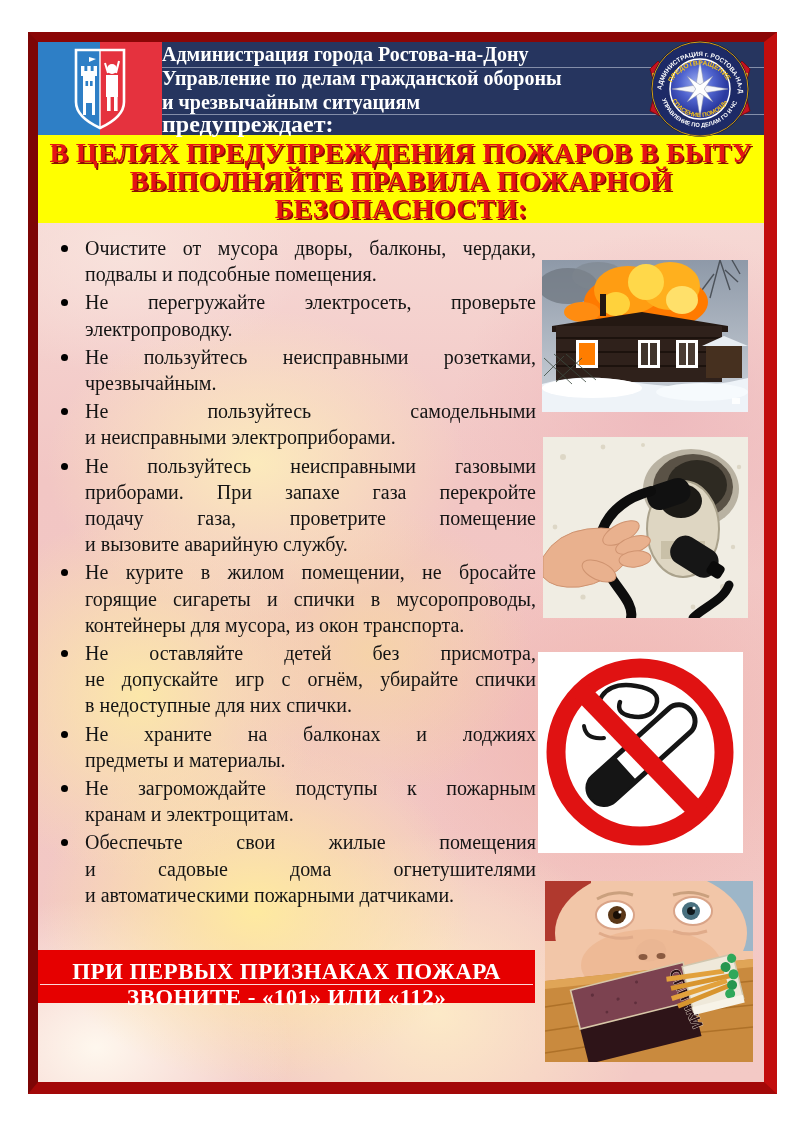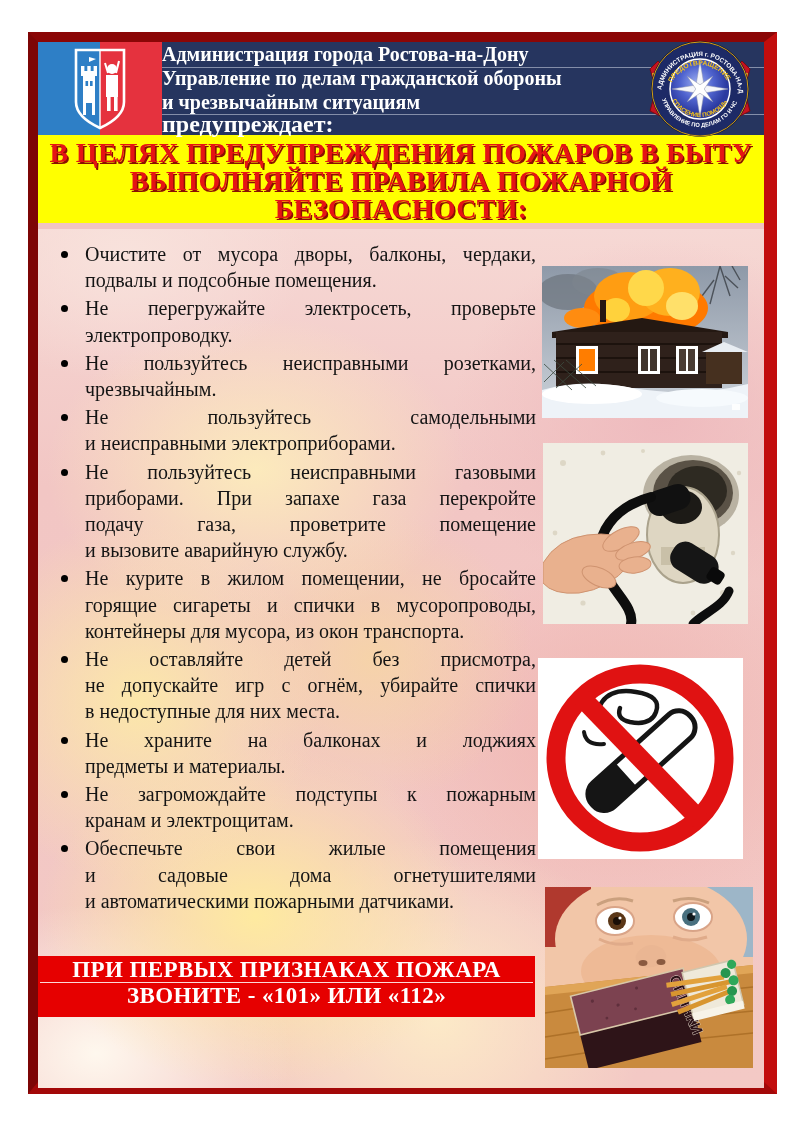--- a/index.html
+++ b/index.html
@@ -22,21 +22,21 @@
   .hdr-line4{font-size:24px;font-weight:bold;line-height:21px;}
   .emblem{position:absolute;right:12px;top:-3px;width:104px;height:100px;z-index:4;}
 
   
   .title-banner{position:absolute;left:0;top:93px;width:726px;height:88px;background:#ffff00;
     text-align:center;padding-top:4px;box-sizing:border-box;}
   .title-line{font-size:28px;font-weight:bold;line-height:28px;color:#e51414;
     text-shadow:1.5px 1.5px 0 #8a0f00;letter-spacing:.3px;}
 
   
-  .content{position:absolute;left:0;top:187px;width:726px;height:859px;
+  .content{position:absolute;left:0;top:181px;width:726px;height:859px;
     background:
       radial-gradient(260px 180px at 12% 3%, #f8e2dc 0%, rgba(248,226,220,0) 70%),
       radial-gradient(300px 220px at 30% 28%, rgba(253,238,187,.9) 0%, rgba(253,238,187,0) 70%),
       radial-gradient(260px 260px at 14% 55%, rgba(252,233,168,.95) 0%, rgba(252,233,168,0) 70%),
       radial-gradient(230px 210px at 46% 50%, rgba(247,215,160,.75) 0%, rgba(247,215,160,0) 70%),
       radial-gradient(300px 240px at 30% 80%, rgba(255,236,158,.95) 0%, rgba(255,236,158,0) 72%),
       radial-gradient(260px 200px at 8% 96%, rgba(255,250,240,.95) 0%, rgba(255,250,240,0) 75%),
       radial-gradient(300px 260px at 55% 92%, rgba(255,242,200,.8) 0%, rgba(255,242,200,0) 70%),
       radial-gradient(280px 240px at 86% 22%, rgba(238,185,189,.9) 0%, rgba(238,185,189,0) 75%),
       radial-gradient(320px 260px at 80% 60%, rgba(240,176,172,.8) 0%, rgba(240,176,172,0) 75%),
@@ -51,22 +51,22 @@
   .rline.stretch{text-align:justify;text-align-last:justify;}
 
   
   .photo{position:absolute;overflow:hidden;}
   .photo-house{left:504px;top:37px;width:206px;height:152px;}
   .photo-plug{left:505px;top:214px;width:205px;height:181px;}
   .photo-nosmoke{left:500px;top:429px;width:205px;height:201px;background:#fff;}
   .photo-baby{left:507px;top:658px;width:208px;height:181px;}
 
   
-  .footer-banner{position:absolute;left:0;top:727px;width:497px;height:61px;background:#e60000;
-    text-align:center;color:#fff;box-sizing:border-box;padding-top:2px;}
+  .footer-banner{position:absolute;left:0;top:727px;width:497px;height:53px;background:#e60000;
+    text-align:center;color:#fff;box-sizing:border-box;padding-top:10px;}
   .footer-line{font-size:23px;font-weight:bold;line-height:24px;letter-spacing:.4px;}
   .footer-rule{height:1px;background:rgba(255,255,255,.85);margin:0 2px 1px 2px;}
 </style>
 </head>
 <body>
 
 <div class="poster">
 
   <div class="header">
     <div class="hdr-sep sep1"></div>
@@ -181,21 +181,21 @@
           <div class="rline">и вызовите аварийную службу.</div>
         </li>
         <li>
           <div class="rline stretch">Не курите в жилом помещении, не бросайте</div>
           <div class="rline stretch">горящие сигареты и спички в мусоропроводы,</div>
           <div class="rline">контейнеры для мусора, из окон транспорта.</div>
         </li>
         <li>
           <div class="rline stretch">Не оставляйте детей без присмотра,</div>
           <div class="rline stretch">не допускайте игр с огнём, убирайте спички</div>
-          <div class="rline">в недоступные для них места.</div>
+          <div class="rline">в недоступные для них спички.</div>
         </li>
         <li>
           <div class="rline stretch">Не храните на балконах и лоджиях</div>
           <div class="rline">предметы и материалы.</div>
         </li>
         <li>
           <div class="rline stretch">Не загромождайте подступы к пожарным</div>
           <div class="rline">кранам и электрощитам.</div>
         </li>
         <li>

